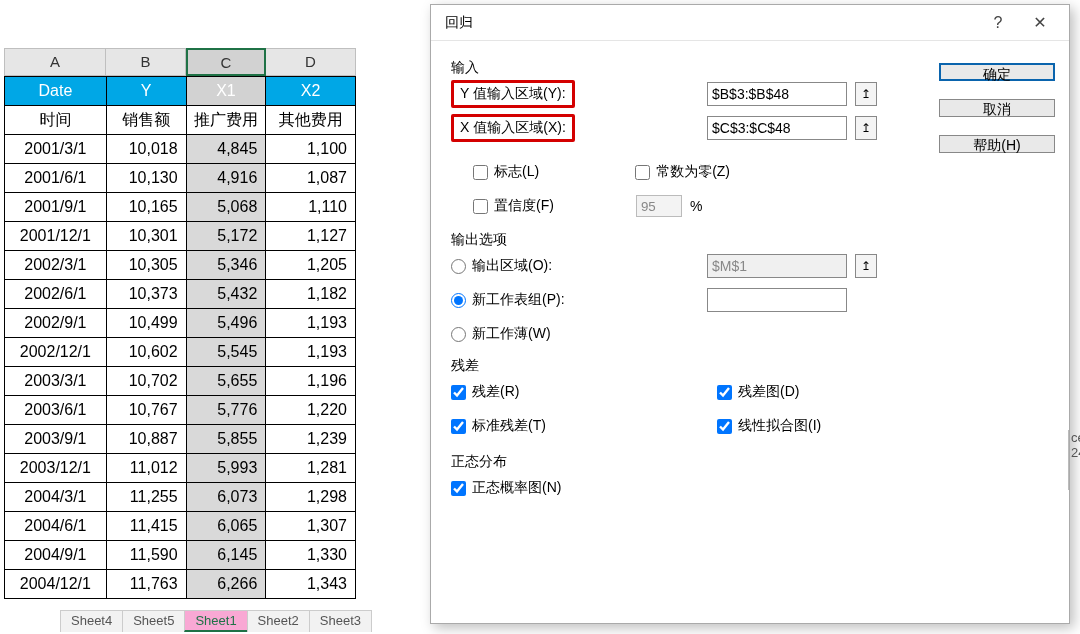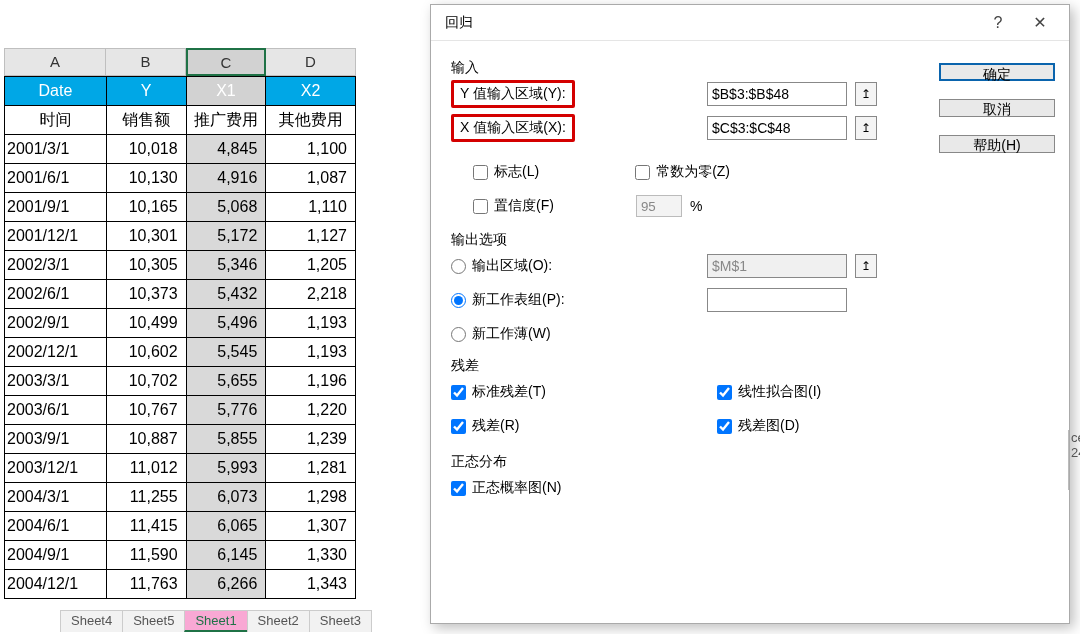--- a/index.html
+++ b/index.html
@@ -56,21 +56,21 @@
   }
   table.grid tr.hdr1 th {
     background: #00a7e6;
     color: #fff;
     font-weight: normal;
   }
   table.grid tr.hdr2 th {
     background: #fff;
     font-weight: normal;
   }
-  table.grid td.date { text-align: left; }
+  table.grid td.date { text-align: center; }
   table.grid td.num  { text-align: right; padding-right: 8px; }
   table.grid td.x1   { background: #d9d9d9; }
 
   .sheet-tabs {
     position: absolute;
     left: 60px;
     bottom: 2px;
     display: flex;
     font-size: 13px;
     color: #555;
@@ -248,21 +248,21 @@
         <tr>
           <td class="date">2002/3/1</td>
           <td class="num">10,305</td>
           <td class="num x1">5,346</td>
           <td class="num">1,205</td>
         </tr>
         <tr>
           <td class="date">2002/6/1</td>
           <td class="num">10,373</td>
           <td class="num x1">5,432</td>
-          <td class="num">2,218</td>
+          <td class="num">1,182</td>
         </tr>
         <tr>
           <td class="date">2002/9/1</td>
           <td class="num">10,499</td>
           <td class="num x1">5,496</td>
           <td class="num">1,193</td>
         </tr>
         <tr>
           <td class="date">2002/12/1</td>
           <td class="num">10,602</td>
@@ -411,42 +411,42 @@
       </div>
       <div class="row">
         <label class="opt">
           <input type="radio" name="out" style=""> 
             <span>新工作薄(W)</span>
         </label>
       </div>
 
       <div style="margin-top:6px">
         <div>残差</div>
+        <div class="row">
+          <label class="opt" style="width:170px">
+            <input type="checkbox" checked="" style=""> 
+              <span>残差(R)</span>
+          </label>
+          <span style="width:80px"></span>
+          <label class="opt">
+            <input type="checkbox" checked="" style=""> 
+              <span>残差图(D)</span>
+          </label>
+        </div>
         <div class="row">
           <label class="opt" style="width:170px">
             <input type="checkbox" checked="" style=""> 
               <span>标准残差(T)</span>
           </label>
           <span style="width:80px"></span>
           <label class="opt">
             <input type="checkbox" checked="" style=""> 
               <span>线性拟合图(I)</span>
           </label>
         </div>
-        <div class="row">
-          <label class="opt" style="width:170px">
-            <input type="checkbox" checked="" style=""> 
-              <span>残差(R)</span>
-          </label>
-          <span style="width:80px"></span>
-          <label class="opt">
-            <input type="checkbox" checked="" style=""> 
-              <span>残差图(D)</span>
-          </label>
-        </div>
       </div>
 
       <div style="margin-top:10px">
         <div>正态分布</div>
         <div class="row">
           <label class="opt">
             <input type="checkbox" checked="" style=""> 
               <span>正态概率图(N)</span>
           </label>
         </div>

